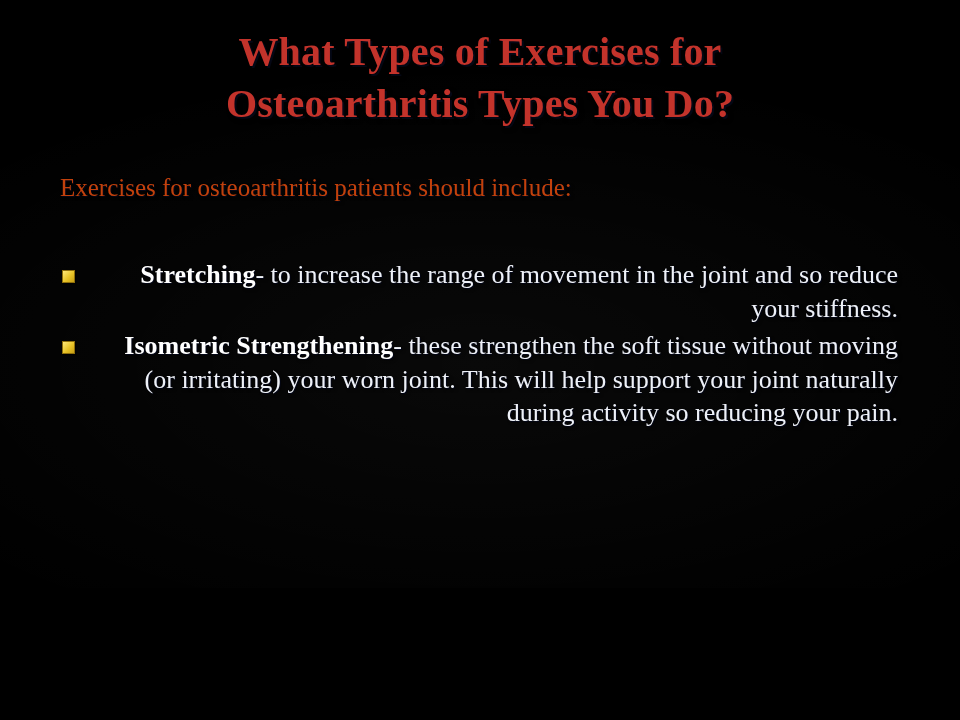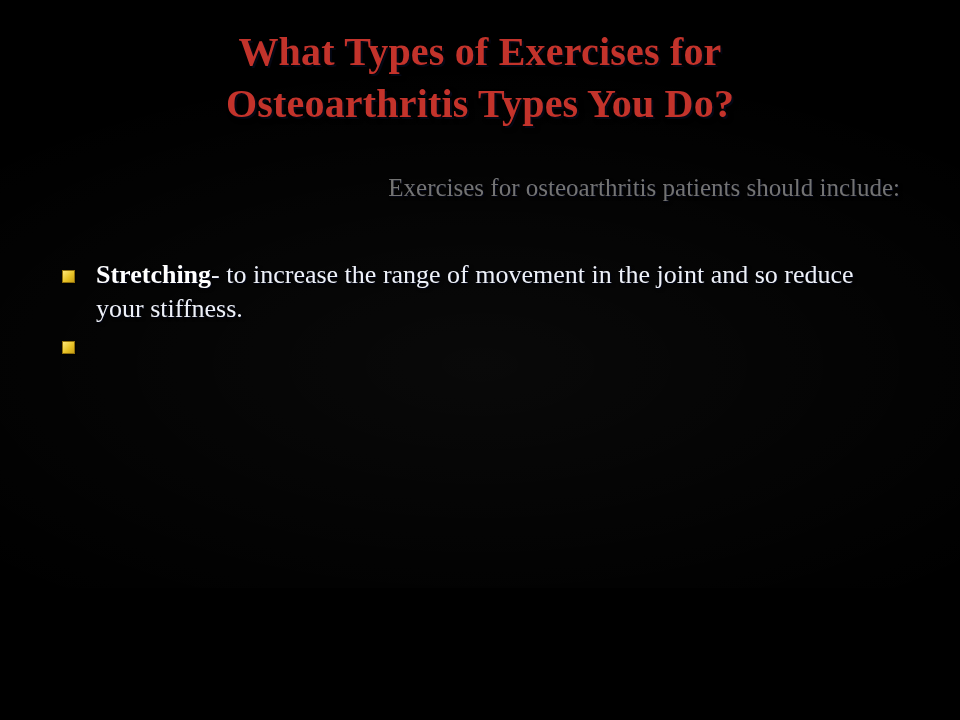--- a/index.html
+++ b/index.html
@@ -61,37 +61,37 @@
       2px 2px 0 rgba(5,8,24,0.85),
       3px 3px 4px rgba(0,0,0,0.55);
   }
 
   
   #lead-in {
     position: absolute;
     top: 172px;
     left: 60px;
     right: 60px;
-    color: #737373;
+    color: #c2410c;
     font-size: 25px;
     line-height: 32px;
     text-shadow:
       1px 1px 0 rgba(4,8,26,0.9),
       2px 2px 3px rgba(0,0,0,0.5);
     z-index: 3;
-    text-align: right;
   }
 
   
   #bullet-list {
     position: absolute;
     top: 258px;
     left: 56px;
     right: 62px;
     z-index: 3;
+    text-align: right;
   }
   .bullet-item {
     position: relative;
     padding-left: 40px;
     margin-bottom: 4px;
   }
   .bullet-marker {
     position: absolute;
     left: 6px;
     top: 12px;
@@ -146,20 +146,21 @@
 
   <div id="bullet-list">
 
     <div class="bullet-item">
       <span class="bullet-marker"></span>
       <span class="bullet-text"><span class="bullet-lead">Stretching</span><span>- to increase the range of movement in the joint and so reduce your stiffness.</span></span>
     </div>
 
     <div class="bullet-item">
       <span class="bullet-marker"></span>
+      <span class="bullet-text"><span class="bullet-lead">Isometric Strengthening</span><span>- these strengthen the soft tissue without moving (or irritating) your worn joint. This will help support your joint naturally during activity so reducing your pain.</span></span>
     </div>
 
 
   </div>
 
   <div id="footer-url">www.AboutOA.com</div>
 
 </div>
 
 </body></html>

